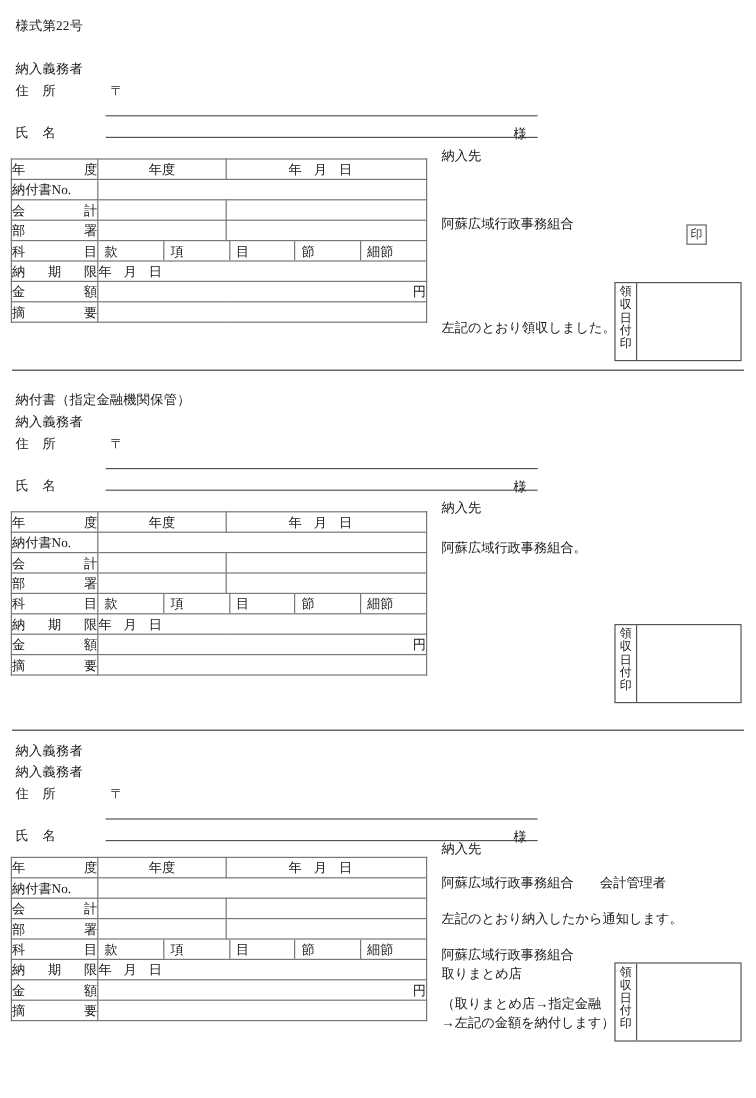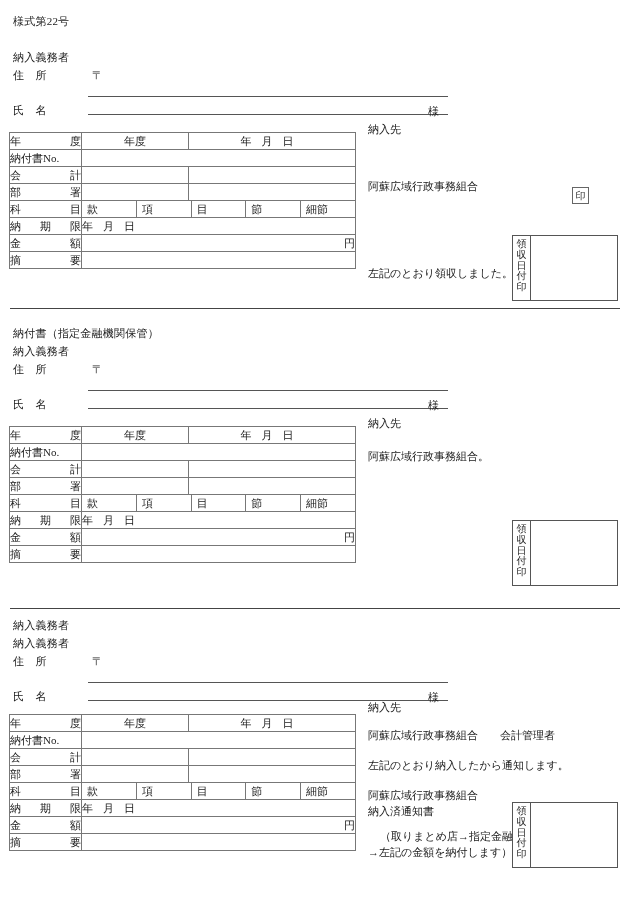--- a/index.html
+++ b/index.html
@@ -350,22 +350,22 @@
         <td class="lab">摘　　要</td>
         <td class="val" colspan="2"></td>
       </tr>
     </tbody>
       </table>
 
     <div class="rcol" style="left:368px; top:92px">納入先</div>
     <div class="rcol" style="left:368px; top:150px">左記のとおり納入したから通知します。</div>
     <div class="rcol" style="left:368px; top:120px">阿蘇広域行政事務組合　　会計管理者</div>
     <div class="rcol" style="left:368px; top:180px">阿蘇広域行政事務組合</div>
-    <div class="rcol" style="left:368px; top:196px">納入済通知書</div>
-    <div class="rcol" style="left:380px; top:221px">（取りまとめ店→指定金融</div>
+    <div class="rcol" style="left:368px; top:196px">取りまとめ店</div>
+    <div class="rcol" style="left:368px; top:221px">（取りまとめ店→指定金融</div>
     <div class="rcol" style="left:368px; top:237px">→左記の金額を納付します）</div>
 
     <div class="stamp" style="left:512px; top:194px; width:106px; height:66px">
       <div class="v-label">
         <span>領</span>
         <span>収</span>
         <span>日</span>
         <span>付</span>
         <span>印</span>
       </div>

